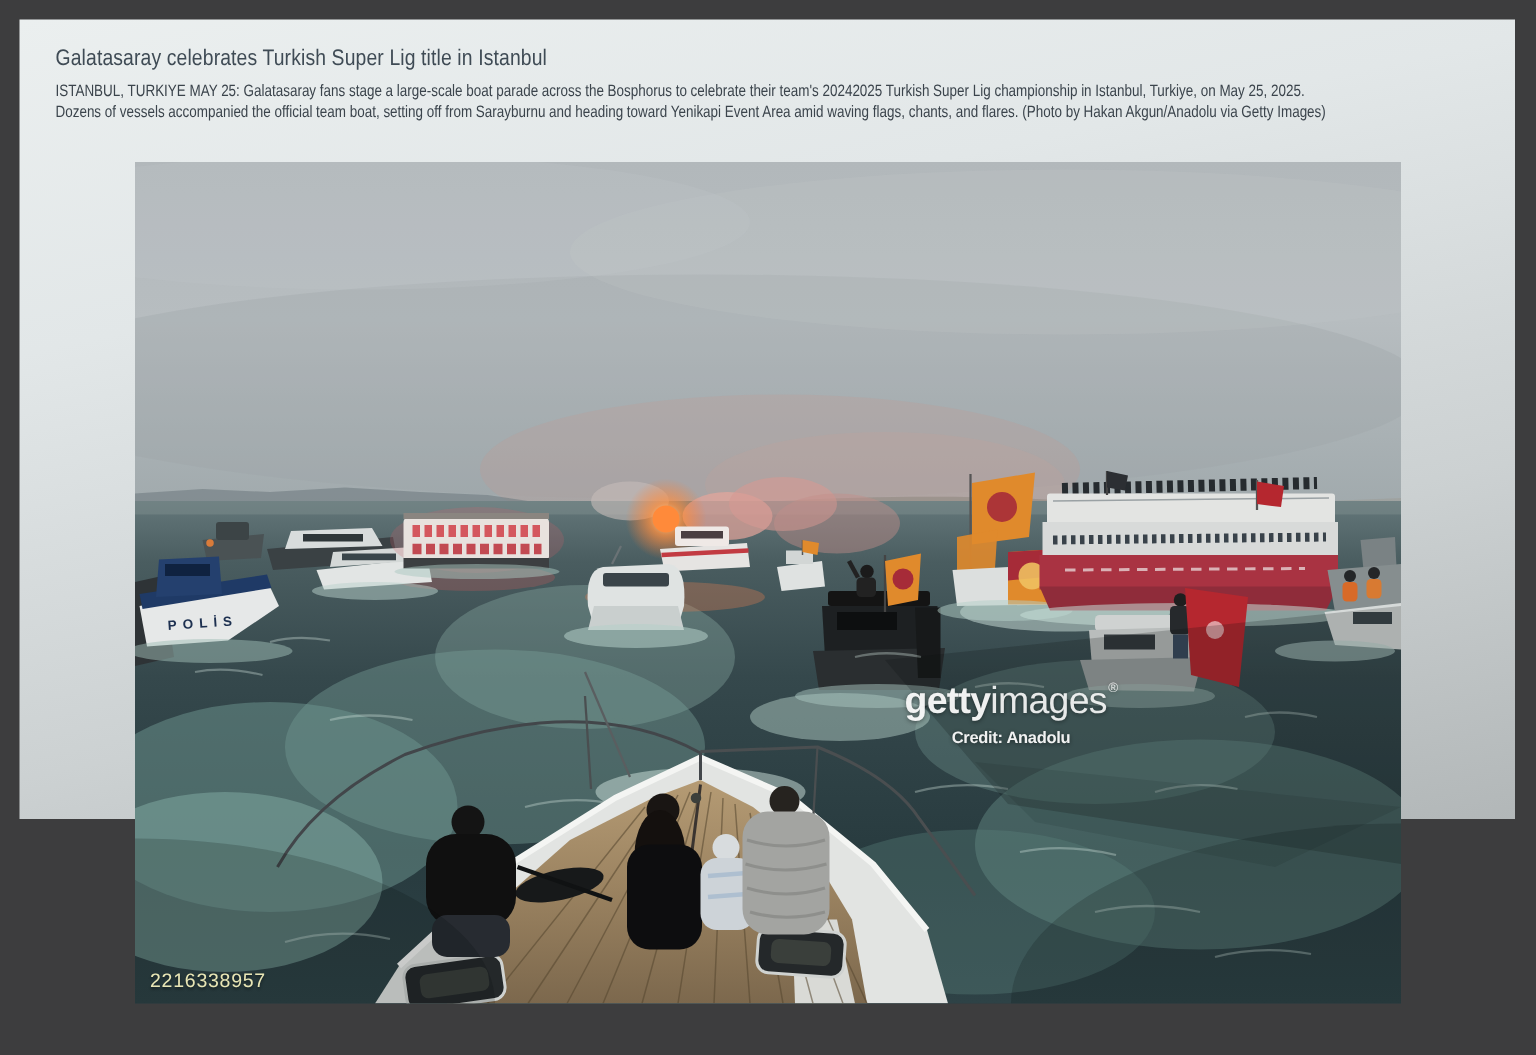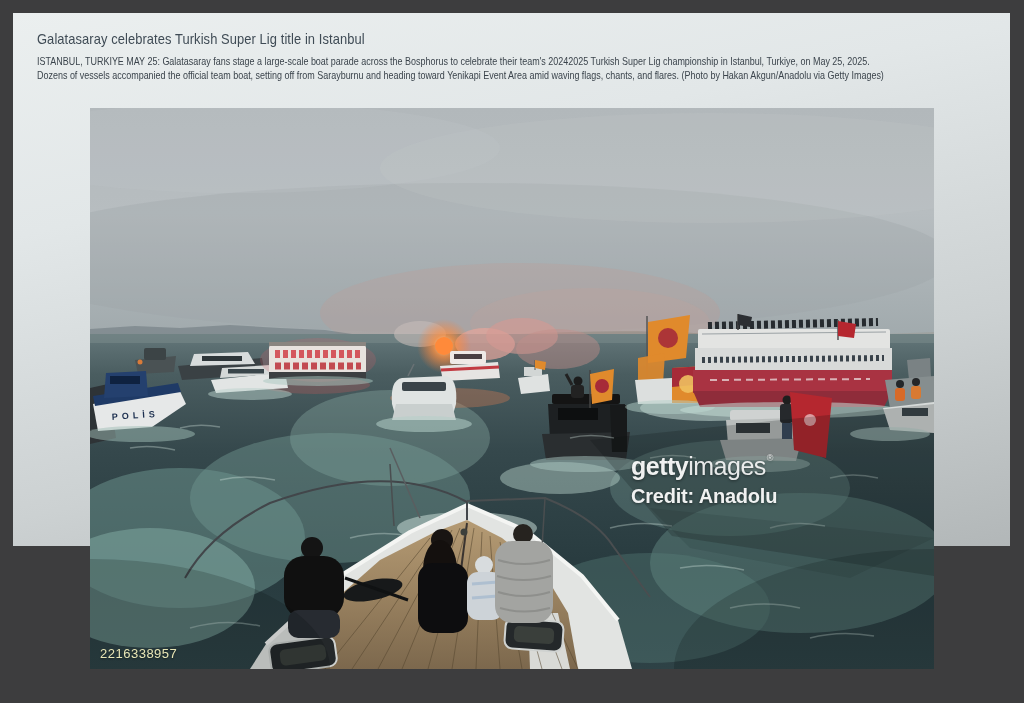--- a/index.html
+++ b/index.html
@@ -23,28 +23,28 @@
   .caption p{
     margin:0;font-size:11px;line-height:14px;color:#3b444c;
     white-space:nowrap;transform:scaleX(.815);transform-origin:left top;
   }
   .photo{
     position:absolute;left:77px;top:95px;width:844px;height:561px;
     background:#2c3f43;overflow:hidden;
   }
   .photo svg{display:block;}
   .watermark{
-    position:absolute;left:541px;top:346px;color:rgba(255,255,255,.93);
-    text-shadow:0 1px 3px rgba(0,0,0,.45);line-height:1;
+    position:absolute;left:513px;top:346px;color:rgba(255,255,255,.93);
+    text-shadow:0 1px 3px rgba(0,0,0,.45);line-height:1;text-align:center;
   }
   .wm-brand{font-size:25px;letter-spacing:-.5px;}
   .wm-brand .b{font-weight:700;}
   .wm-brand .l{font-weight:400;opacity:.95;}
   .wm-brand sup{font-size:9px;vertical-align:14px;margin-left:1px;opacity:.85;}
-  .wm-credit{font-size:20px;font-weight:700;margin-top:7px;letter-spacing:-.2px;}
+  .wm-credit{font-size:11px;font-weight:700;margin-top:7px;letter-spacing:-.2px;}
   .asset-id{
     position:absolute;left:10px;top:538px;
     font-size:13px;color:#fef9c3;opacity:.9;letter-spacing:.5px;
     text-shadow:0 1px 2px rgba(0,0,0,.5);
   }
 </style>
 </head>
 <body>
 
 <div class="frame">

